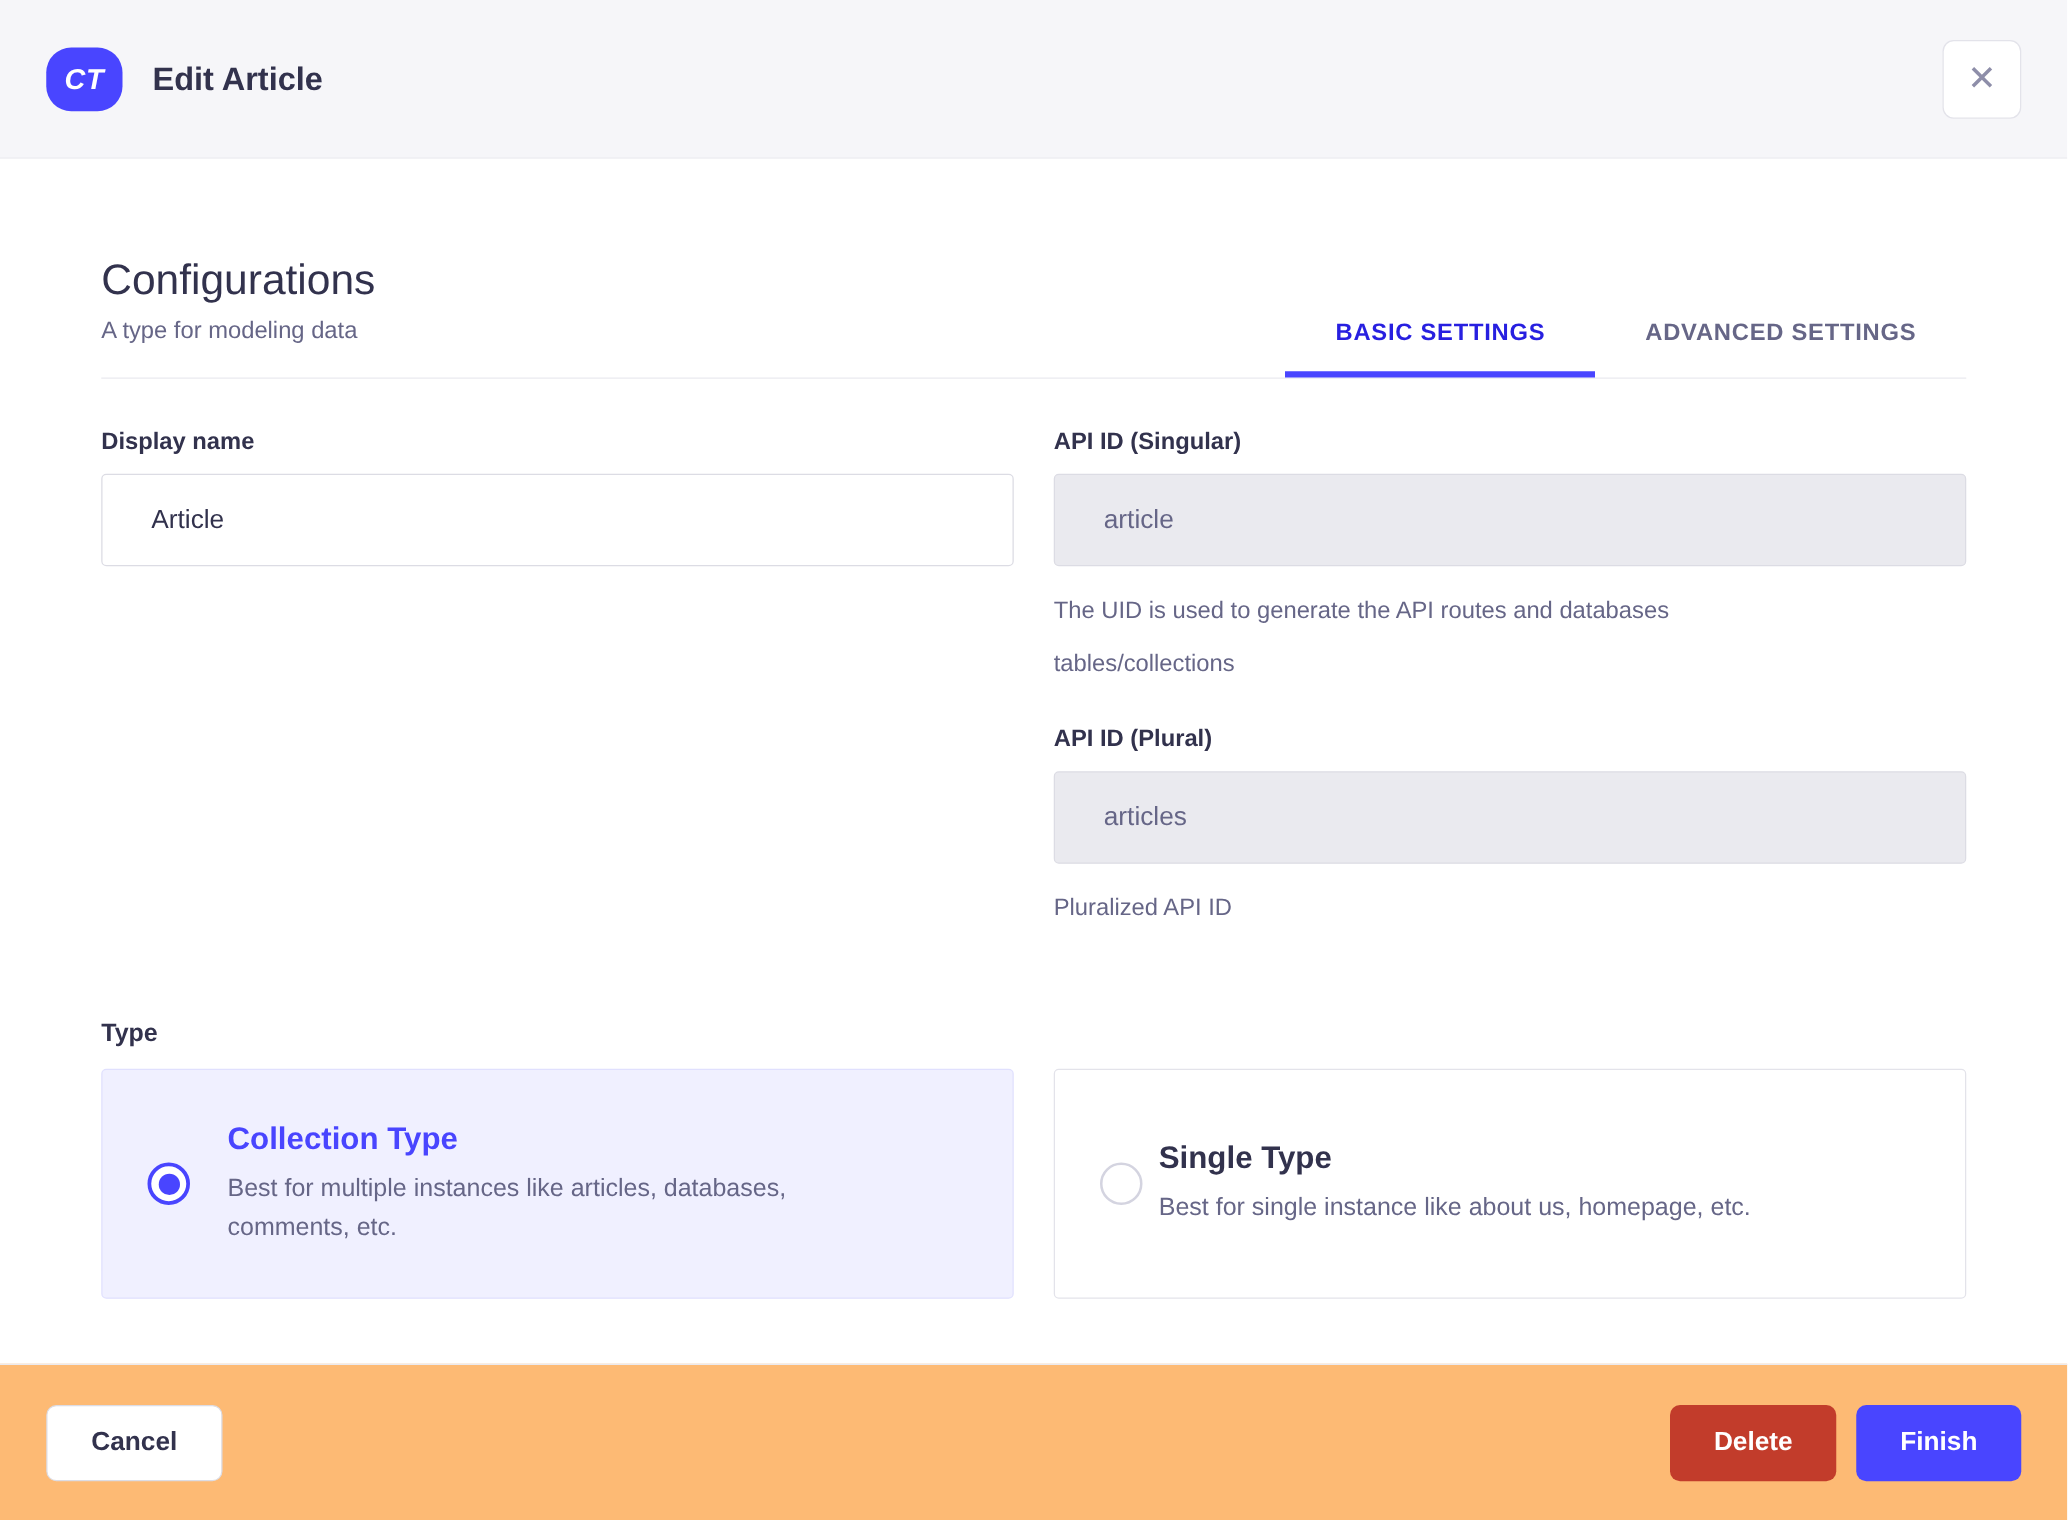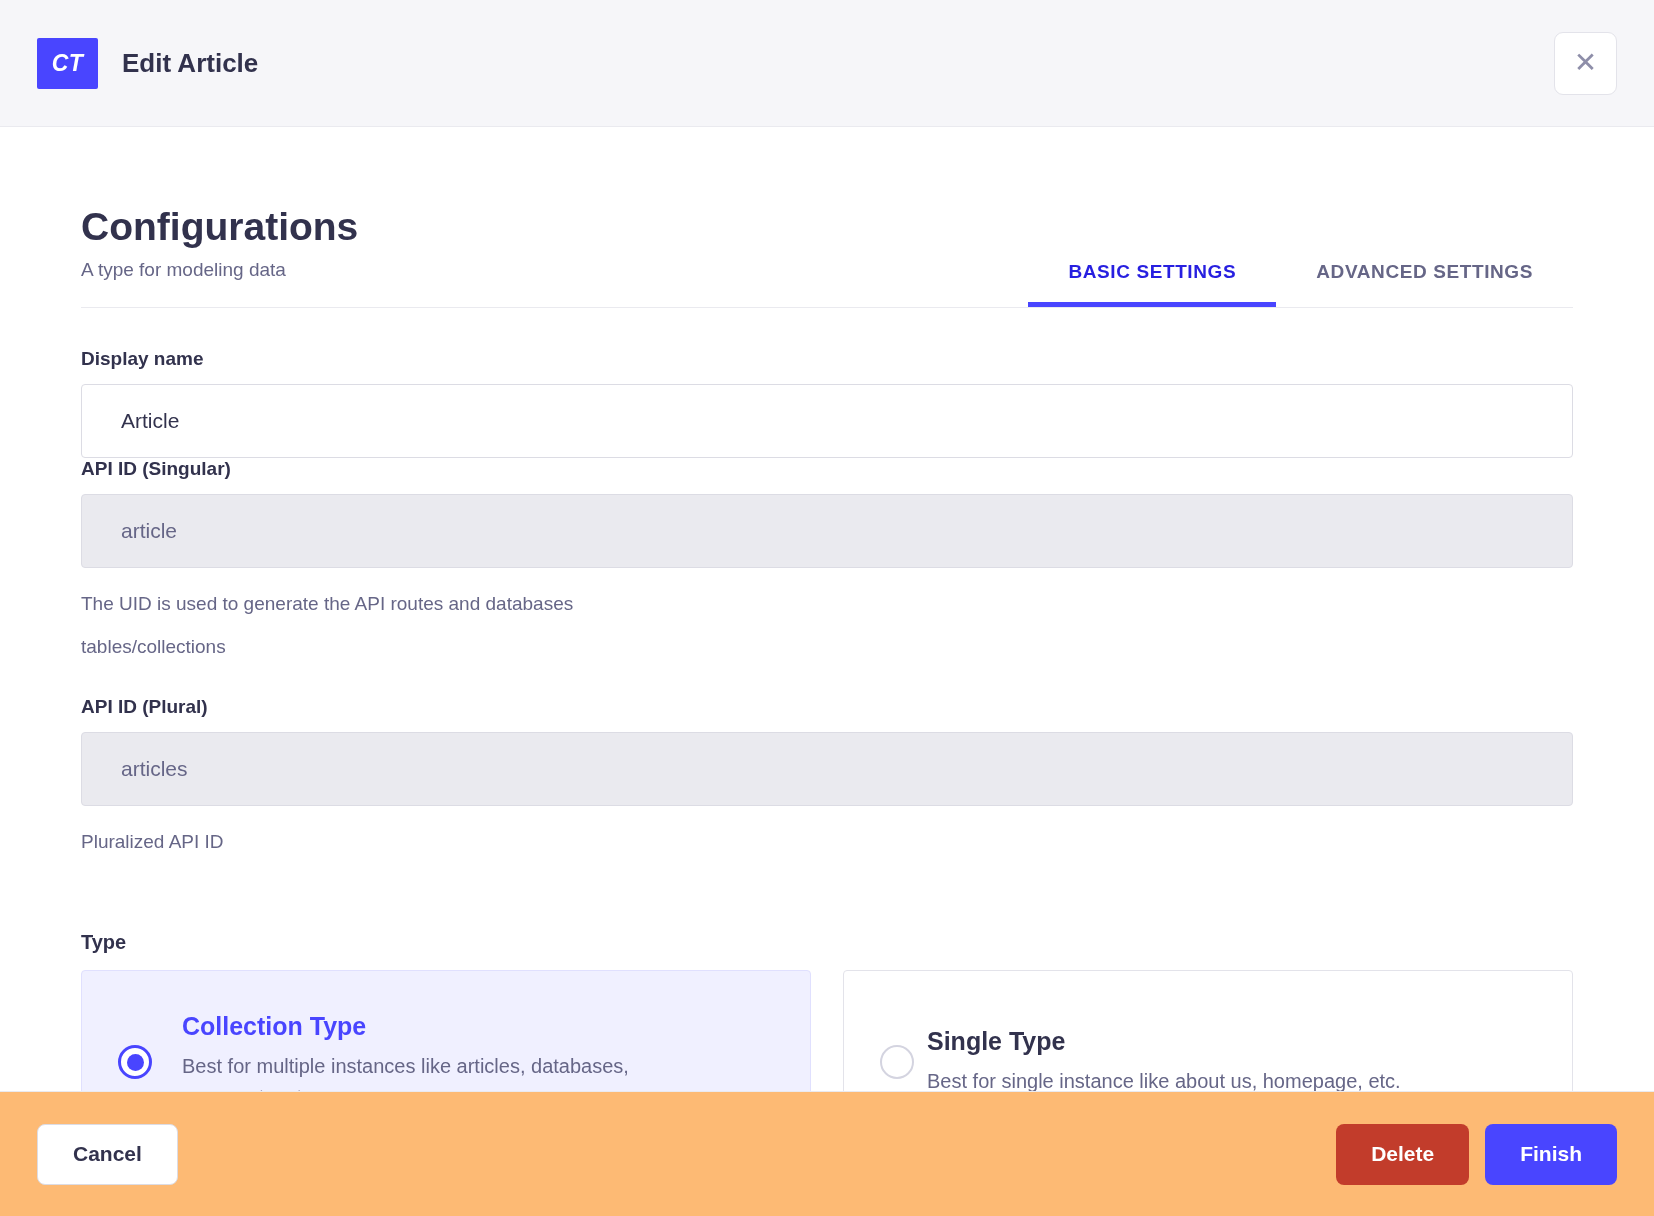--- a/index.html
+++ b/index.html
@@ -16,21 +16,21 @@
   
   .header {
     height: 127px; flex: 0 0 127px;
     background: #f6f6f9;
     border-bottom: 1px solid #eaeaef;
     display: flex; align-items: center;
     padding: 0 37px;
   }
   .ct-badge {
     width: 61px; height: 51px;
-    background: #4945ff; border-radius: 2px;
+    background: #4945ff; border-radius: 20px;
     color: #ffffff; font-style: italic; font-weight: 800;
     font-size: 23px; letter-spacing: 0.5px;
     display: flex; align-items: center; justify-content: center;
     flex: 0 0 auto;
   }
   .header-title { font-size: 26px; font-weight: 700; margin-left: 24px; }
   .close-btn {
     margin-left: auto;
     width: 63px; height: 63px;
     background: #ffffff; border: 1px solid #e3e3ea; border-radius: 9px;
@@ -44,35 +44,35 @@
     flex: 1 1 auto;
     background: #ffffff;
     padding: 78px 81px 0;
     overflow: hidden;
   }
 
   .section-head {
     display: flex; justify-content: space-between; align-items: flex-end;
     border-bottom: 1px solid #eaeaef;
   }
-  .section-titles h1 { margin: 0 0 10px; font-size: 39px; font-weight: 700; color: #32324d; }
+  .section-titles h1 { margin: 0 0 10px; font-size: 34px; font-weight: 400; color: #32324d; }
   .section-titles p { margin: 0 0 26px; font-size: 19px; color: #666687; }
 
   .tabs { display: flex; align-self: flex-end; }
   .tab {
     padding: 0 40px 24px;
     font-size: 19px; font-weight: 700; letter-spacing: 0.6px;
     color: #666687; cursor: pointer; text-align: right;
   }
   .tab.active { color: #271fe0; box-shadow: inset 0 -5px 0 #4945ff; }
 
   
   .form-grid {
     margin-top: 40px;
-    display: grid; grid-template-columns: 1fr; column-gap: 32px;
+    display: grid; grid-template-columns: 1fr 1fr; column-gap: 32px;
   }
   .field-label {
     display: block; font-size: 19px; font-weight: 700; color: #32324d;
     margin-bottom: 14px;
   }
   .text-input {
     width: 100%; height: 74px;
     border: 1px solid #dcdce4; border-radius: 4px;
     background: #ffffff; color: #32324d;
     font-size: 21px; font-family: "Liberation Sans", sans-serif;

